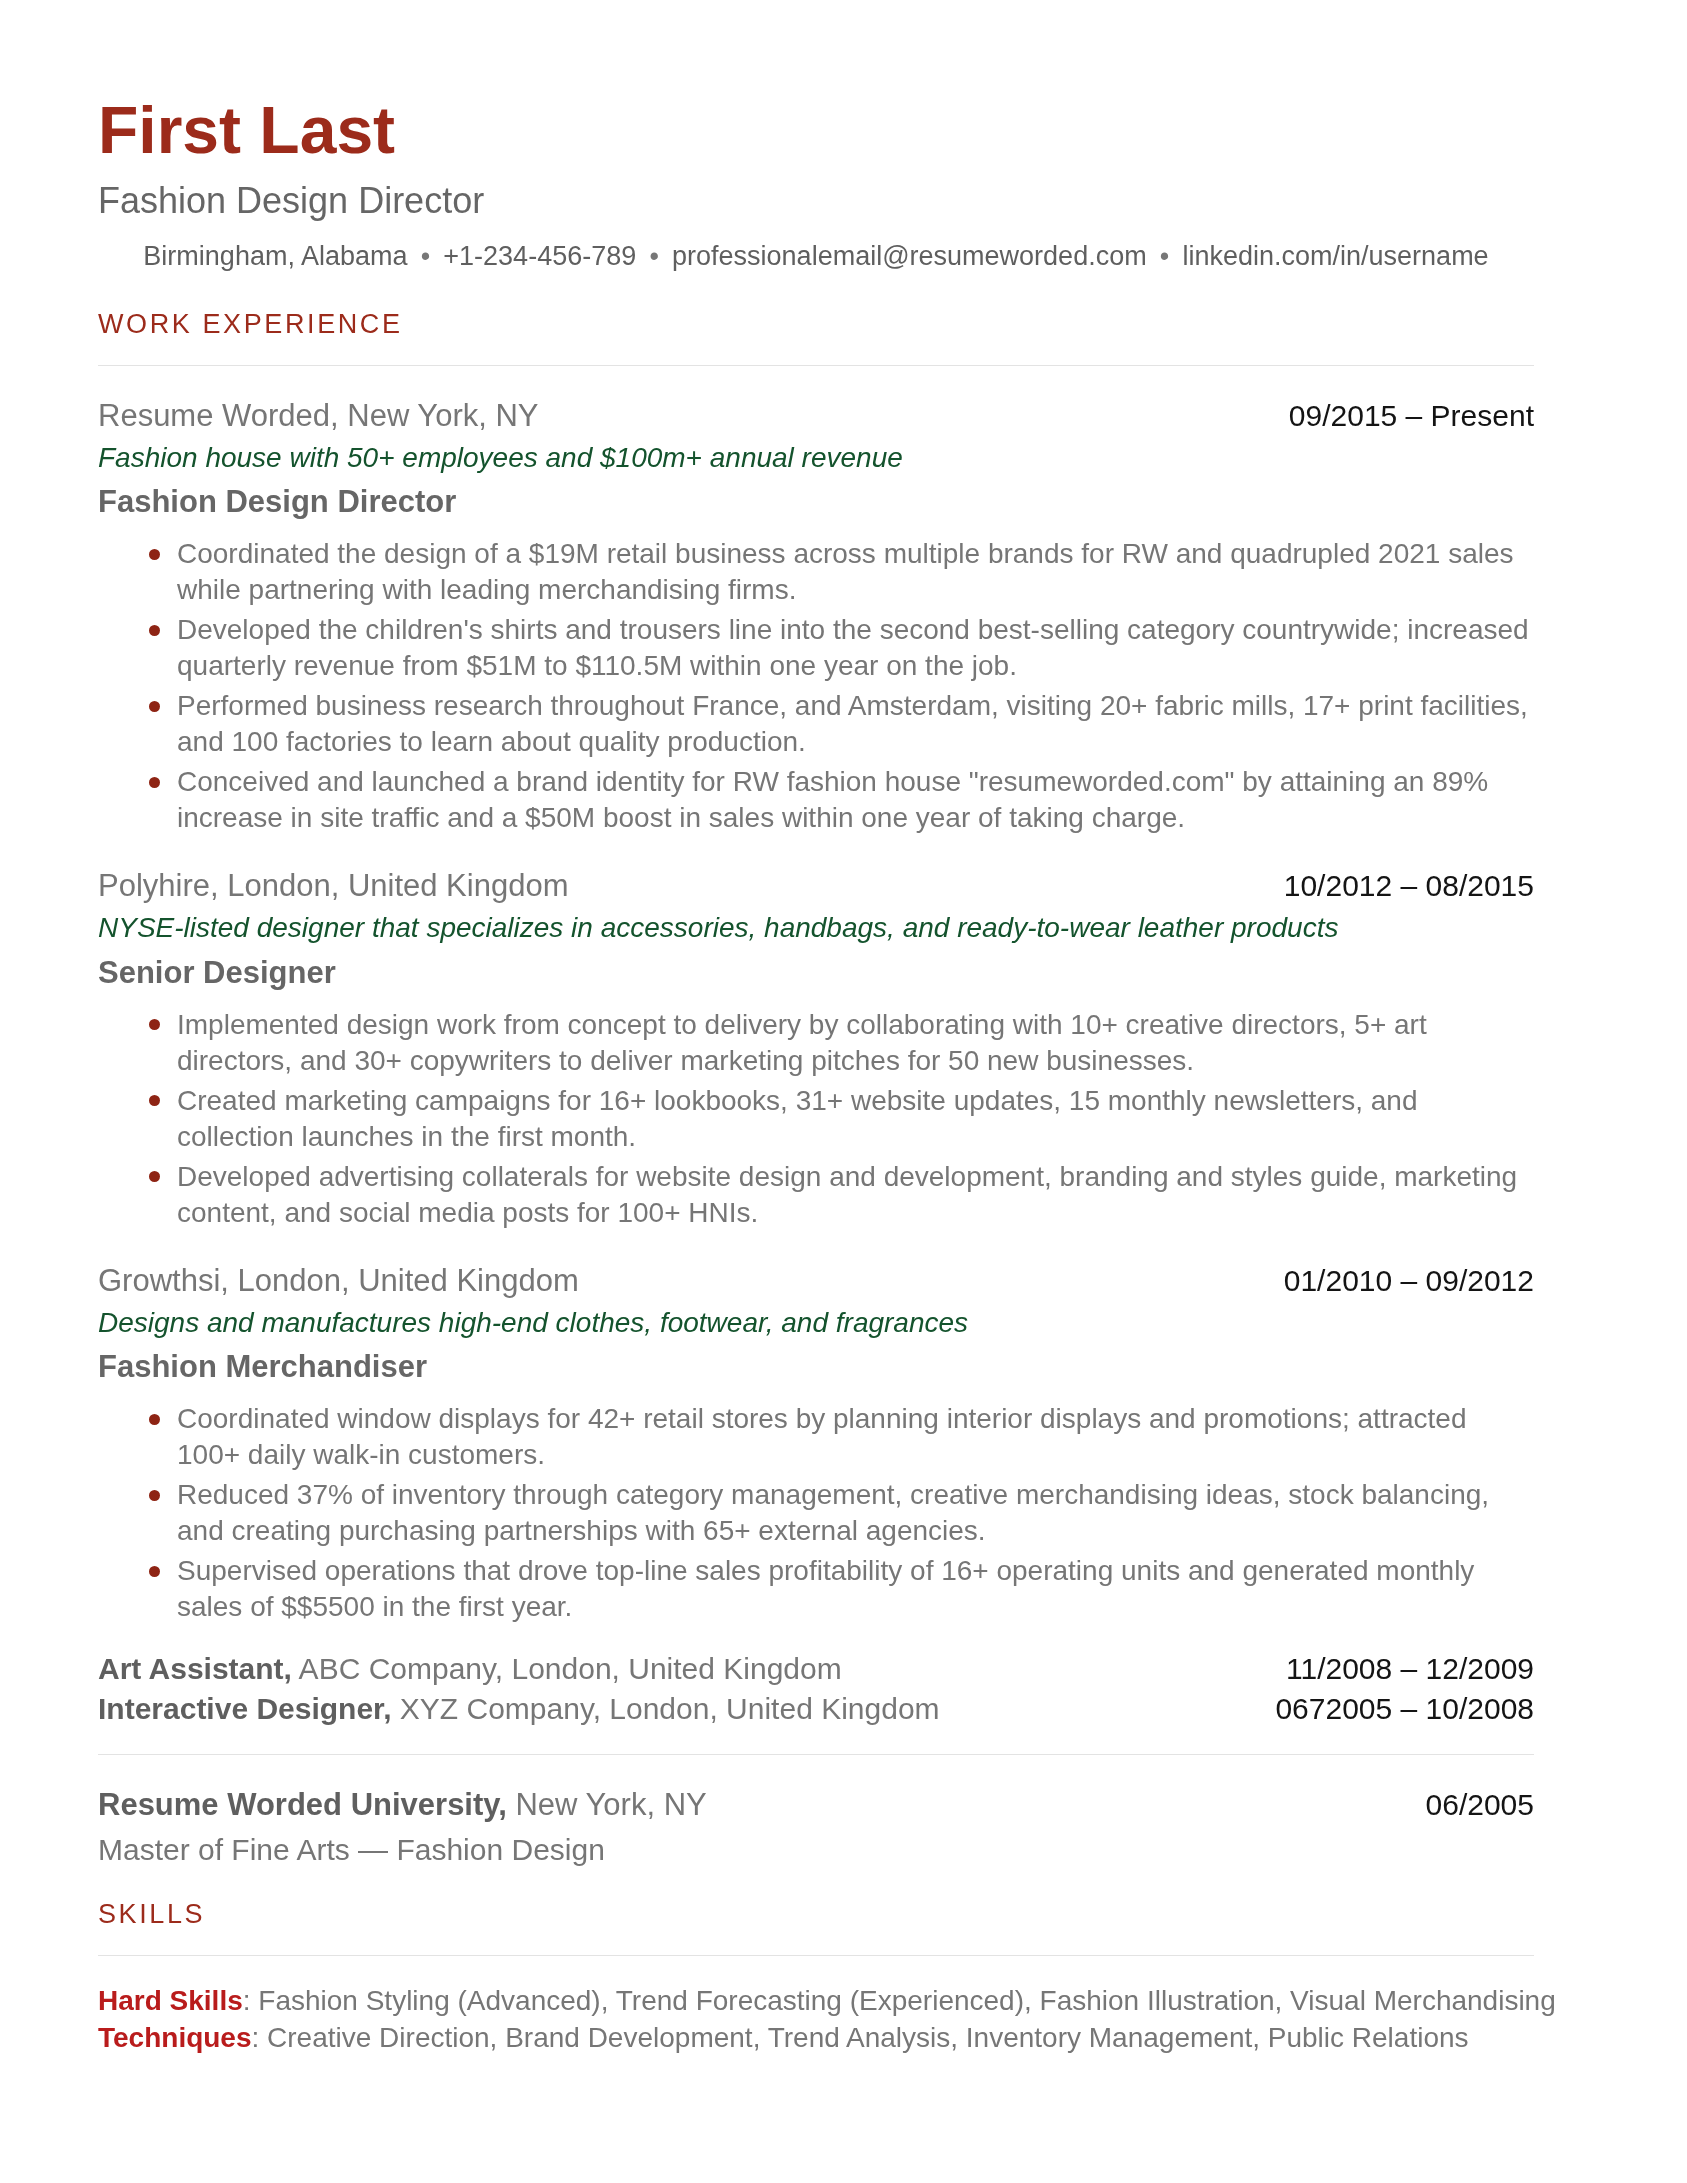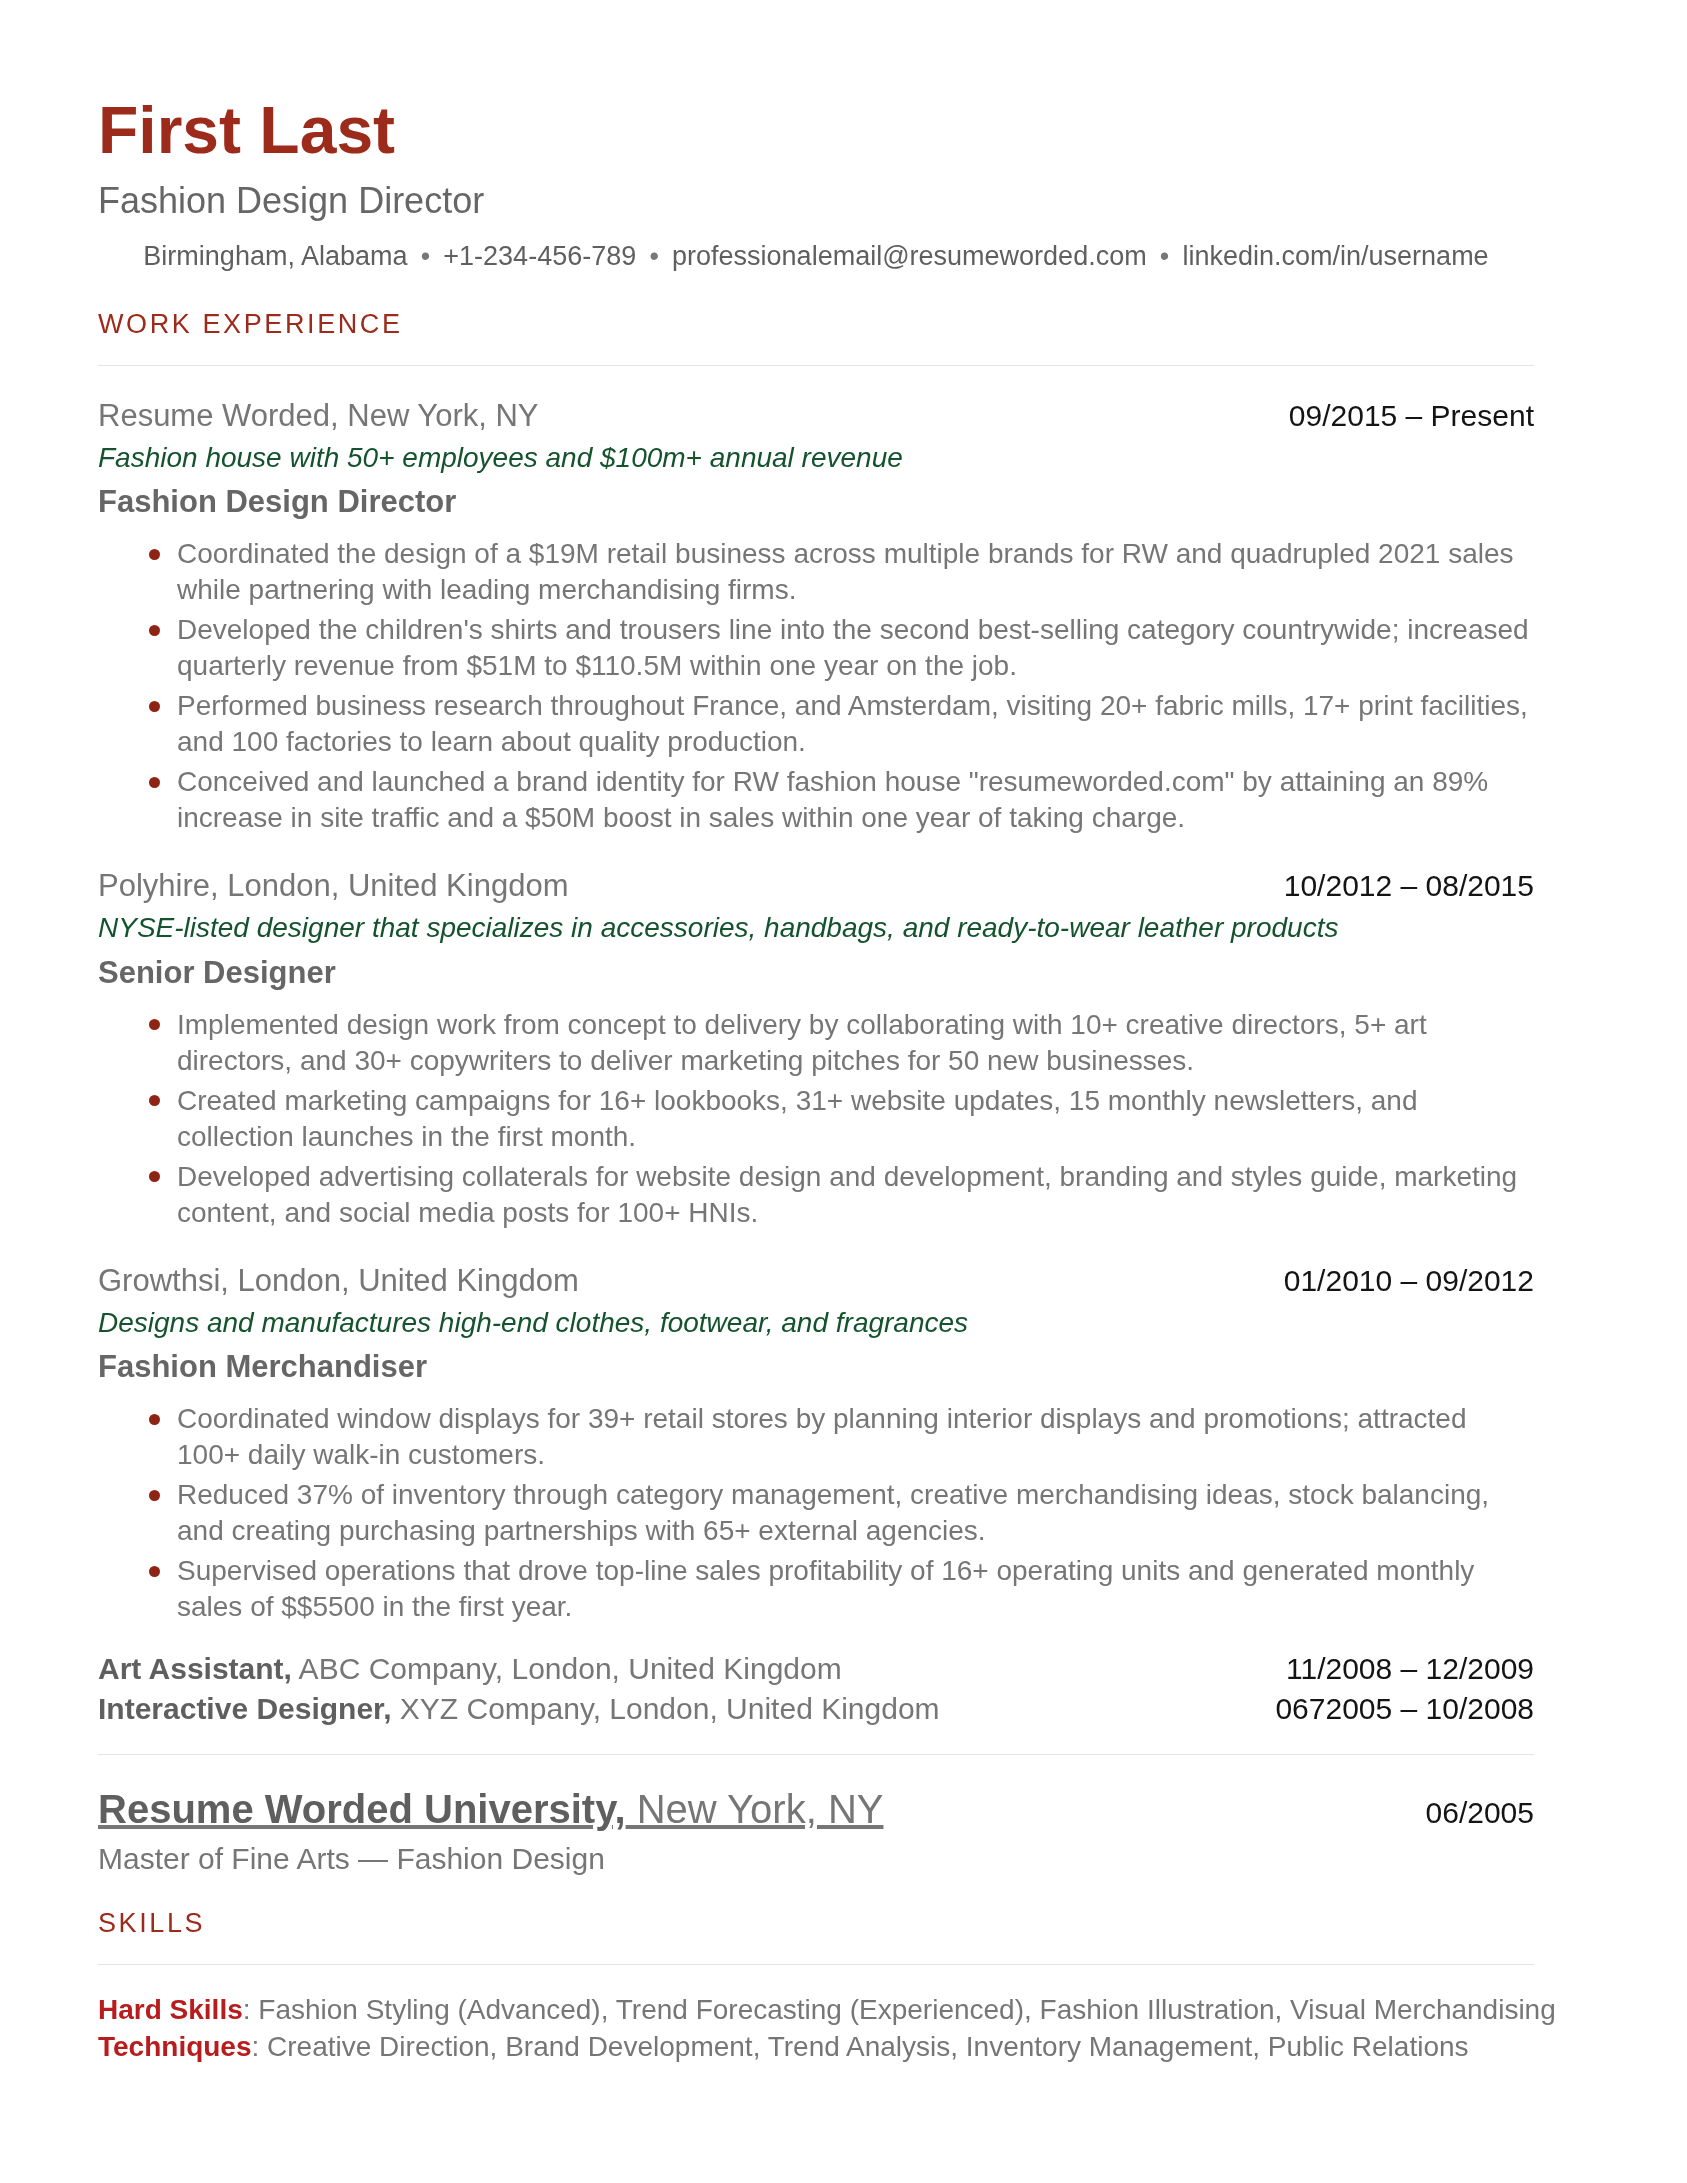--- a/index.html
+++ b/index.html
@@ -53,21 +53,21 @@
     background: #8E2414;
   }
 
   
   .compact { margin-top: 24px; }
   .role-left { font-size: 30px; color: #767676; line-height: 40px; }
   .role-left .b { color: #5f5f5f; font-weight: 700; }
 
   
   .edu-entry { margin-top: 32px; }
-  .edu-left { font-size: 40px; color: #767676; text-decoration: underline; }
+  .edu-left { font-size: 31px; color: #767676; }
   .edu-left .b { color: #5f5f5f; font-weight: 700; }
   .degree { font-size: 30px; color: #767676; margin-top: 9.3px; }
 
   
   .skills-block { margin-top: 26.5px; }
   .skills-line {
     font-size: 28px; line-height: 37px; color: #767676; white-space: nowrap;
   }
   .skills-line .b { color: #b91c1c; font-weight: 700; }
 </style>
@@ -117,21 +117,21 @@
   </section>
 
   <section class="job">
     <div class="row">
       <span class="company">Growthsi, London, United Kingdom</span>
       <span class="dates">01/2010 – 09/2012</span>
     </div>
     <div class="tagline">Designs and manufactures high-end clothes, footwear, and fragrances</div>
     <h3 class="job-title">Fashion Merchandiser</h3>
     <ul class="bullets">
-      <li>Coordinated window displays for 39+ retail stores by planning interior displays and promotions; attracted 100+ daily walk-in customers.</li>
+      <li>Coordinated window displays for 42+ retail stores by planning interior displays and promotions; attracted 100+ daily walk-in customers.</li>
       <li>Reduced 37% of inventory through category management, creative merchandising ideas, stock balancing, and creating purchasing partnerships with 65+ external agencies.</li>
       <li>Supervised operations that drove top-line sales profitability of 16+ operating units and generated monthly sales of $$5500 in the first year.</li>
     </ul>
   </section>
 
   <div class="compact">
     <div class="row">
       <span class="role-left"><span class="b">Art Assistant,</span><span> ABC Company, London, United Kingdom</span></span>
       <span class="dates">11/2008 – 12/2009</span>
     </div>

